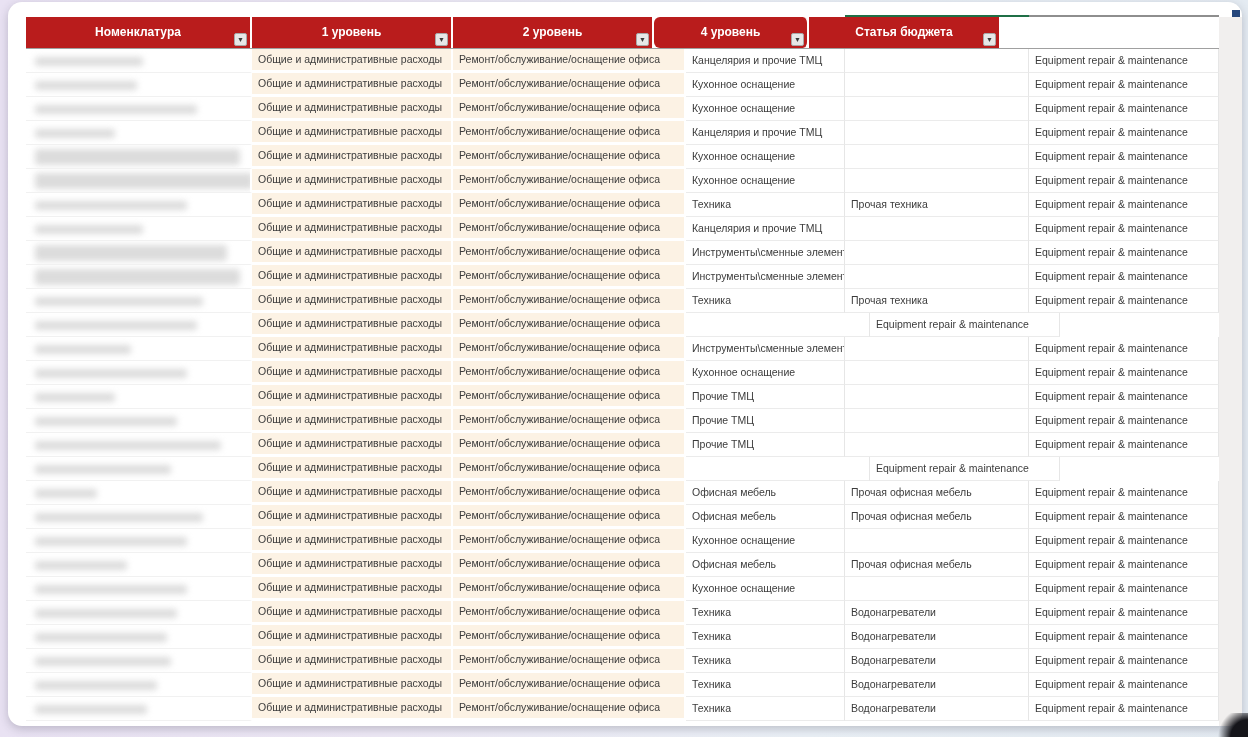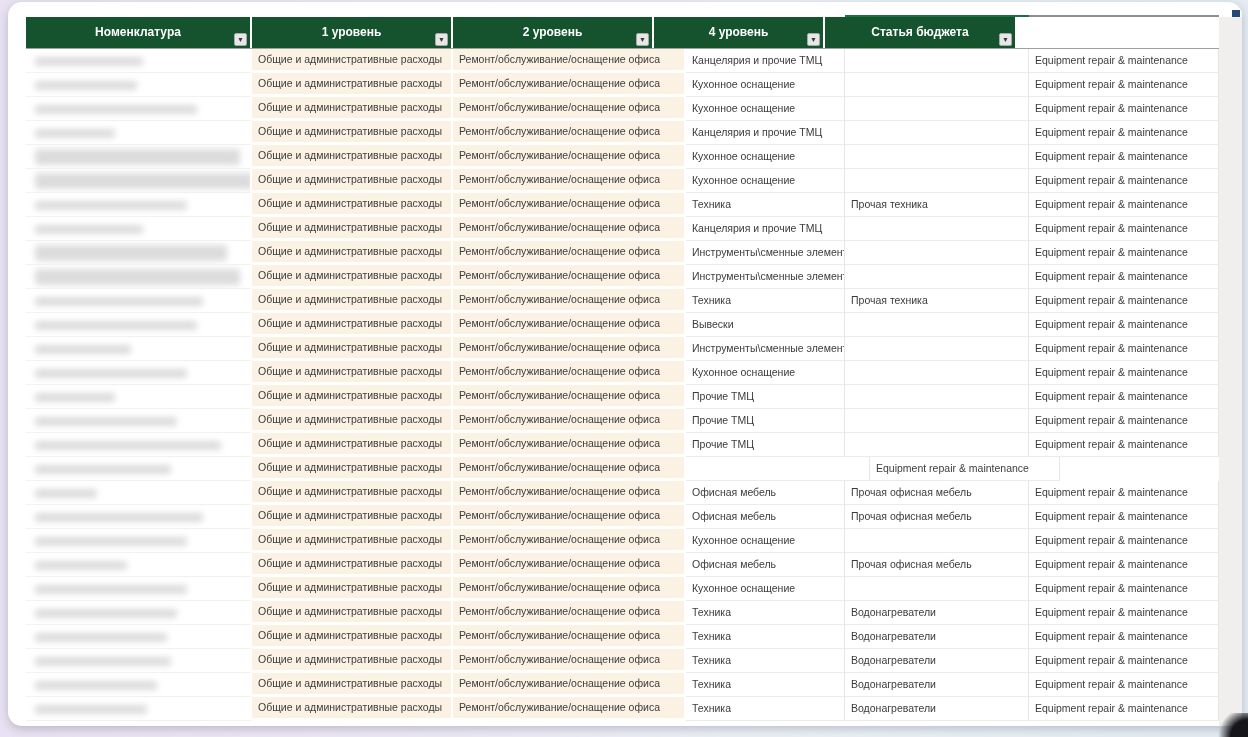--- a/index.html
+++ b/index.html
@@ -16,21 +16,21 @@
   }
   .side-strip {
     position:absolute; left:1211px; top:15px; width:23px; height:709px;
     background:#F1EFEE;
   }
   .table-wrap { position:absolute; left:18px; top:15px; width:1193px; }
 
   .header-row { display:flex; height:31px; border-bottom:1px solid #A0A0A0; position:relative; }
   .hcell {
     box-sizing:border-box; position:relative; height:31px;
-    background:#14532d; color:#fff; font-weight:bold; font-size:12px;
+    background:#b91c1c; color:#fff; font-weight:bold; font-size:12px;
     text-align:center; line-height:30px; border-right:2px solid #fff;
     flex:0 0 auto; overflow:hidden;
   }
   .hcell:last-child { border-right:none; }
   .filter-btn {
     position:absolute; right:3px; bottom:2px; width:13px; height:13px;
     background:#E7E7E7; border:1px solid #A8A8A8; color:#3A3A3A;
     font-size:7px; line-height:11px; text-align:center; border-radius:2px;
     box-sizing:border-box; cursor:pointer;
   }
@@ -67,21 +67,21 @@
 <div class="stage">
   <div class="card">
     <div class="side-strip"></div>
     <div class="table-wrap">
       <div class="accent green" style="left: 819px; width: 184px;"></div>
       <div class="accent gray" style="left: 1003px; width: 190px;"></div>
       <div class="header-row">
           <div class="hcell" style="width: 226px;"><span>Номенклатура</span><span class="filter-btn">▼</span></div>
           <div class="hcell" style="width: 201px;"><span>1 уровень</span><span class="filter-btn">▼</span></div>
           <div class="hcell" style="width: 201px;"><span>2 уровень</span><span class="filter-btn">▼</span></div>
-          <div class="hcell" style="width: 171px;"><span>4 уровень</span><span class="filter-btn">▼</span></div>
+          <div class="hcell" style="width: 155px; border-radius: 6px;"><span>4 уровень</span><span class="filter-btn">▼</span></div>
           <div class="hcell" style="width: 190px;"><span>Статья бюджета</span><span class="filter-btn">▼</span></div>
         </div>
       <div class="tbody">
           <div class="row">
             <div class="cell nom" style="width: 226px;">
               <div class="blur-bar" style="width: 108px;"></div>
             </div>
             <div class="cell cream" style="width: 201px;">Общие и административные расходы</div>
             <div class="cell cream" style="width: 233px;">Ремонт/обслуживание/оснащение офиса</div>
             <div class="cell" style="width: 159px;">Канцелярия и прочие ТМЦ</div>
@@ -187,21 +187,20 @@
             <div class="cell" style="width: 159px;">Техника</div>
             <div class="cell" style="width: 184px;">Прочая техника</div>
             <div class="cell" style="width: 190px;">Equipment repair &amp; maintenance</div>
           </div>
           <div class="row">
             <div class="cell nom" style="width: 226px;">
               <div class="blur-bar" style="width: 162px;"></div>
             </div>
             <div class="cell cream" style="width: 201px;">Общие и административные расходы</div>
             <div class="cell cream" style="width: 233px;">Ремонт/обслуживание/оснащение офиса</div>
-            <div class="cell" style="width: 159px;">Вывески</div>
             <div class="cell" style="width: 184px;"></div>
             <div class="cell" style="width: 190px;">Equipment repair &amp; maintenance</div>
           </div>
           <div class="row">
             <div class="cell nom" style="width: 226px;">
               <div class="blur-bar" style="width: 96px;"></div>
             </div>
             <div class="cell cream" style="width: 201px;">Общие и административные расходы</div>
             <div class="cell cream" style="width: 233px;">Ремонт/обслуживание/оснащение офиса</div>
             <div class="cell" style="width: 159px;">Инструменты\сменные элементы</div>

